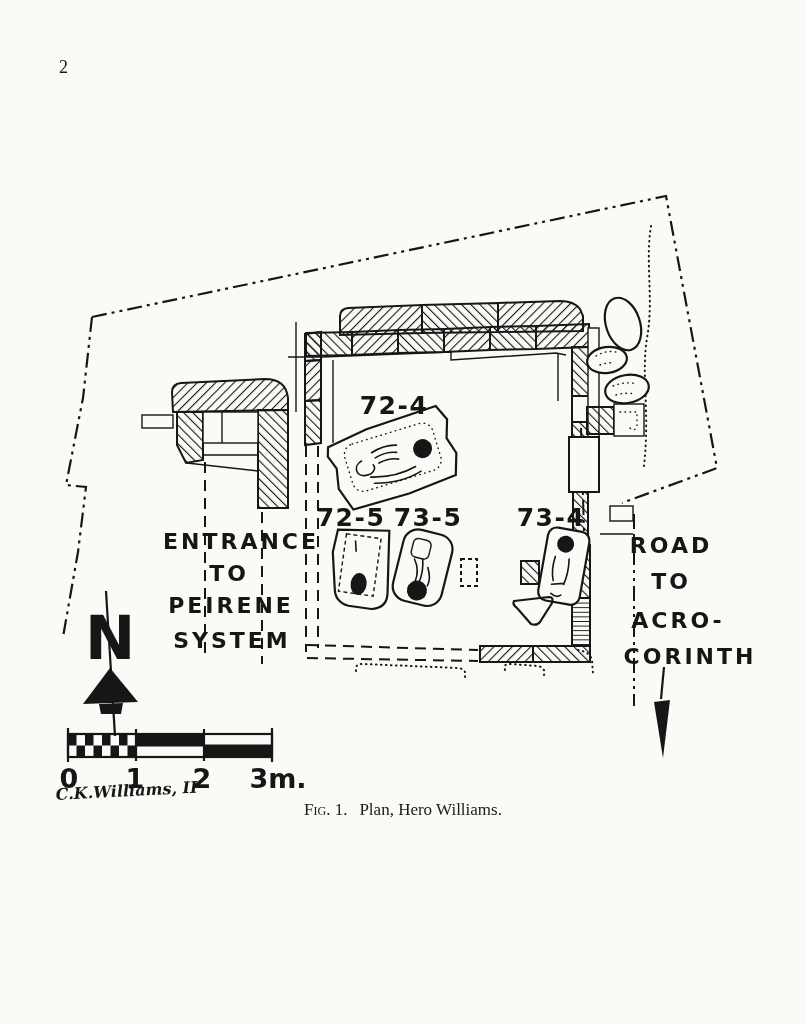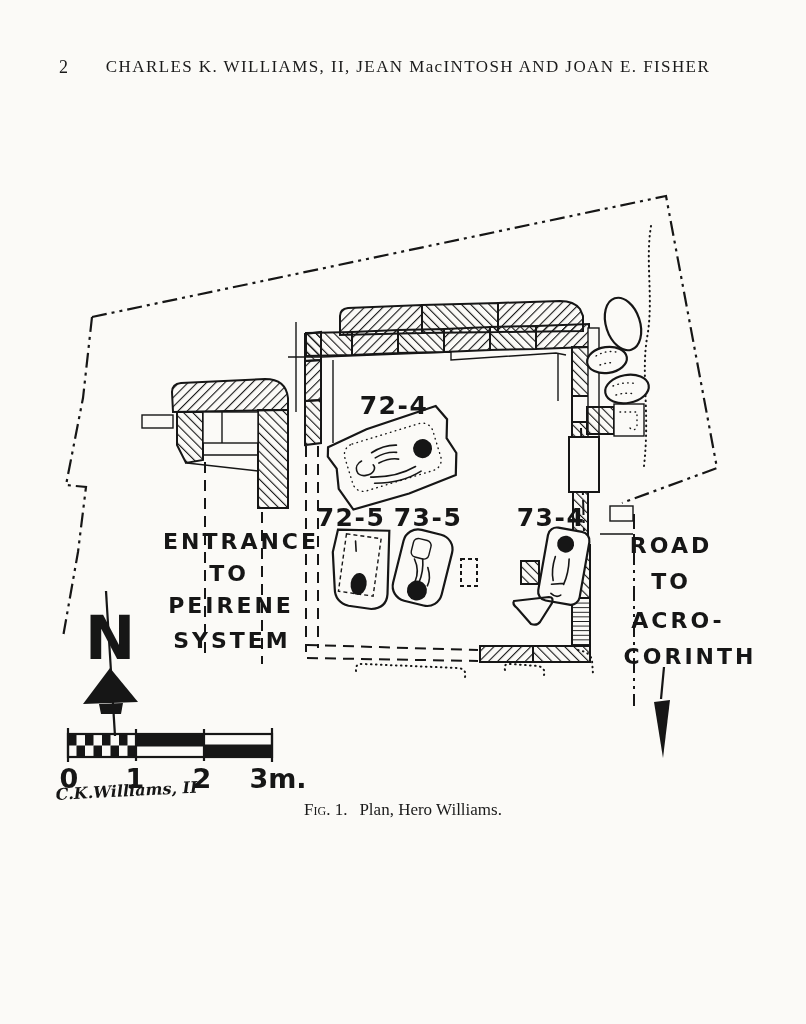--- a/index.html
+++ b/index.html
@@ -29,21 +29,20 @@
   .scale-lbl{font-size:27px;}
   .north-n{font-size:60px;}
   .sig{font-family:"DejaVu Serif",serif;font-style:italic;font-weight:bold;font-size:16px;fill:#161616;}
 </style>
 </head>
 <body>
 
 <div class="page">
 
   <div class="pageno">2</div>
-  <div class="running-head">CHARLES K. WILLIAMS, II, JEAN MacINTOSH AND JOAN E. FISHER</div>
 
   <svg class="plan" width="806" height="1024" viewBox="0 0 806 1024">
     <defs>
       <pattern id="h1" patternUnits="userSpaceOnUse" width="6.5" height="6.5" patternTransform="rotate(45)">
         <line x1="0" y1="0" x2="0" y2="6.5" stroke="#161616" stroke-width="2.2"></line>
       </pattern>
       <pattern id="h2" patternUnits="userSpaceOnUse" width="6.5" height="6.5" patternTransform="rotate(-45)">
         <line x1="0" y1="0" x2="0" y2="6.5" stroke="#161616" stroke-width="2.2"></line>
       </pattern>
       <pattern id="lad" patternUnits="userSpaceOnUse" width="8" height="4.6">

